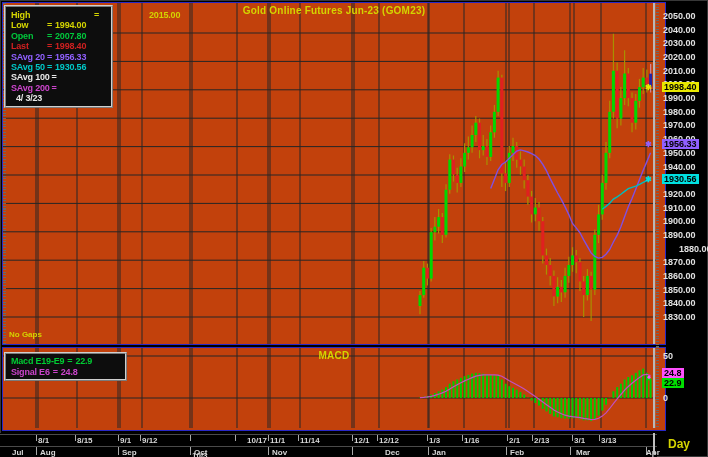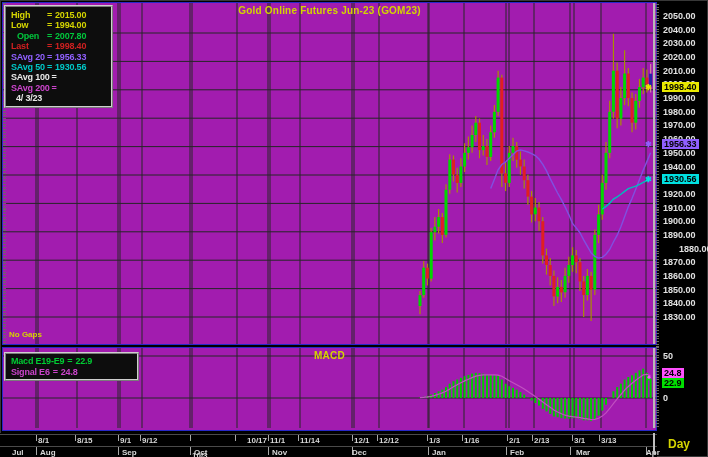--- a/index.html
+++ b/index.html
@@ -1,33 +1,33 @@
 <!DOCTYPE html>
 <html><head>
 <meta charset="utf-8">
 <style>
   html,body{margin:0;padding:0;background:#000;}
   #screen{position:relative;width:708px;height:457px;background:#000;overflow:hidden;
           font-family:"Liberation Sans",sans-serif;font-weight:bold;
           box-shadow:inset 0 0 0 1px #383838;}
-  .panel{position:absolute;background:#a21caf;border:1px solid #2828c8;}
+  .panel{position:absolute;background:#c2410c;border:1px solid #2828c8;padding-left:9px;}
   #main-panel{left:2px;top:2px;width:653px;height:341px;}
   #macd-panel{left:2px;top:347px;width:653px;height:82px;}
   .panel-title{position:absolute;top:2px;left:0;width:100%;text-align:center;
                color:#d4d400;font-size:10px;letter-spacing:.2px;z-index:5;}
   .tickstrip{position:absolute;width:3px;
      background:repeating-linear-gradient(to bottom,#6a6a6a 0 1px,transparent 1px 2.74px);}
   
   #quote-box{position:absolute;left:4px;top:5px;width:96px;background:#0d0d0d;
      border:2px ridge #cfcfcf;padding:3px 4px 2px 5px;z-index:9;}
   .qrow{display:flex;font-size:9px;line-height:10.4px;letter-spacing:-.2px;}
   .qrow .ql{min-width:34px;}
   .qrow .qe{margin:0 3px 0 2px;}
   #macd-legend{position:absolute;left:4px;top:352px;width:110px;background:#0d0d0d;
-     border:2px ridge #cfcfcf;padding:2px 16px 2px 5px;z-index:9;}
+     border:2px ridge #cfcfcf;padding:2px 4px 2px 5px;z-index:9;}
   .mrow{display:flex;font-size:9px;line-height:10.5px;letter-spacing:-.2px;}
   .mrow .qe{margin:0 3px;}
   
   #price-axis{position:absolute;left:656px;top:0;width:52px;height:433px;}
   .axis-label{position:absolute;left:7px;color:#e2e2e2;font-size:9px;line-height:10px;white-space:nowrap;}
   .axis-marker{position:absolute;left:6px;color:#000;font-size:9px;line-height:10px;padding:0 2px;white-space:nowrap;z-index:4;}
   #time-axis{position:absolute;left:0;top:433px;width:657px;height:24px;background:#000;}
   .hline{position:absolute;left:0;width:657px;height:1px;background:#4a4a4a;}
   .dtick{position:absolute;width:1px;background:#a8a8a8;}
   .dlabel{position:absolute;color:#d6d6d6;font-size:8px;line-height:9px;white-space:nowrap;}
@@ -213,31 +213,31 @@
         <rect x="650" y="0" width="2.2" height="341" fill="#b8b8b8"></rect>
         <text x="642" y="86.6" font-size="8" fill="#e8e800">✱</text>
         <text x="642" y="144.1" font-size="8" fill="#9060ff">✱</text>
         <text x="642" y="179.4" font-size="8" fill="#00e0e0">✱</text>
       </svg>
     <div class="tickstrip" style="left:0;top:0;height:341px;"></div>
   </div>
   <div id="no-gaps">No Gaps</div>
 
   <div id="quote-box">
-      <div class="qrow" style="color: rgb(212, 212, 0);">
+      <div class="qrow" style="color: rgb(212, 212, 0); gap: 47px;">
         <span class="ql">High</span>
         <span class="qe">=</span>
         <span>2015.00</span>
       </div>
       <div class="qrow" style="color: rgb(212, 212, 0);">
         <span class="ql">Low</span>
         <span class="qe">=</span>
         <span>1994.00</span>
       </div>
-      <div class="qrow" style="color: rgb(0, 200, 60); text-align: center;">
+      <div class="qrow" style="color: rgb(0, 200, 60);">
         <span class="ql">Open</span>
         <span class="qe">=</span>
         <span>2007.80</span>
       </div>
       <div class="qrow" style="color: rgb(208, 32, 32);">
         <span class="ql">Last</span>
         <span class="qe">=</span>
         <span>1998.40</span>
       </div>
       <div class="qrow" style="color: rgb(144, 96, 255);">
@@ -453,21 +453,21 @@
       <div class="dtick" style="left: 352px; top: 14px; height: 8px;"></div>
       <div class="dtick" style="left: 428px; top: 14px; height: 8px;"></div>
       <div class="dtick" style="left: 506px; top: 14px; height: 8px;"></div>
       <div class="dtick" style="left: 570px; top: 14px; height: 8px;"></div>
       <div class="dtick" style="left: 646px; top: 14px; height: 8px;"></div>
       <div class="dlabel" style="left: 12px; top: 15px;">Jul</div>
       <div class="dlabel" style="left: 40px; top: 15px;">Aug</div>
       <div class="dlabel" style="left: 122px; top: 15px;">Sep</div>
       <div class="dlabel" style="left: 194px; top: 15px;">Oct</div>
       <div class="dlabel" style="left: 272px; top: 15px;">Nov</div>
-      <div class="dlabel" style="left: 343px; top: 15px; padding-left: 9px;">Dec</div>
+      <div class="dlabel" style="left: 376px; top: 15px; padding-left: 9px;">Dec</div>
       <div class="dlabel" style="left: 432px; top: 15px;">Jan</div>
       <div class="dlabel" style="left: 510px; top: 15px;">Feb</div>
       <div class="dlabel" style="left: 576px; top: 15px;">Mar</div>
       <div class="dlabel" style="left: 646px; top: 15px;">Apr</div>
     </div>
   <div id="cursor-axis"></div>
   <div id="day-label">Day</div>
 
 </div>
 

